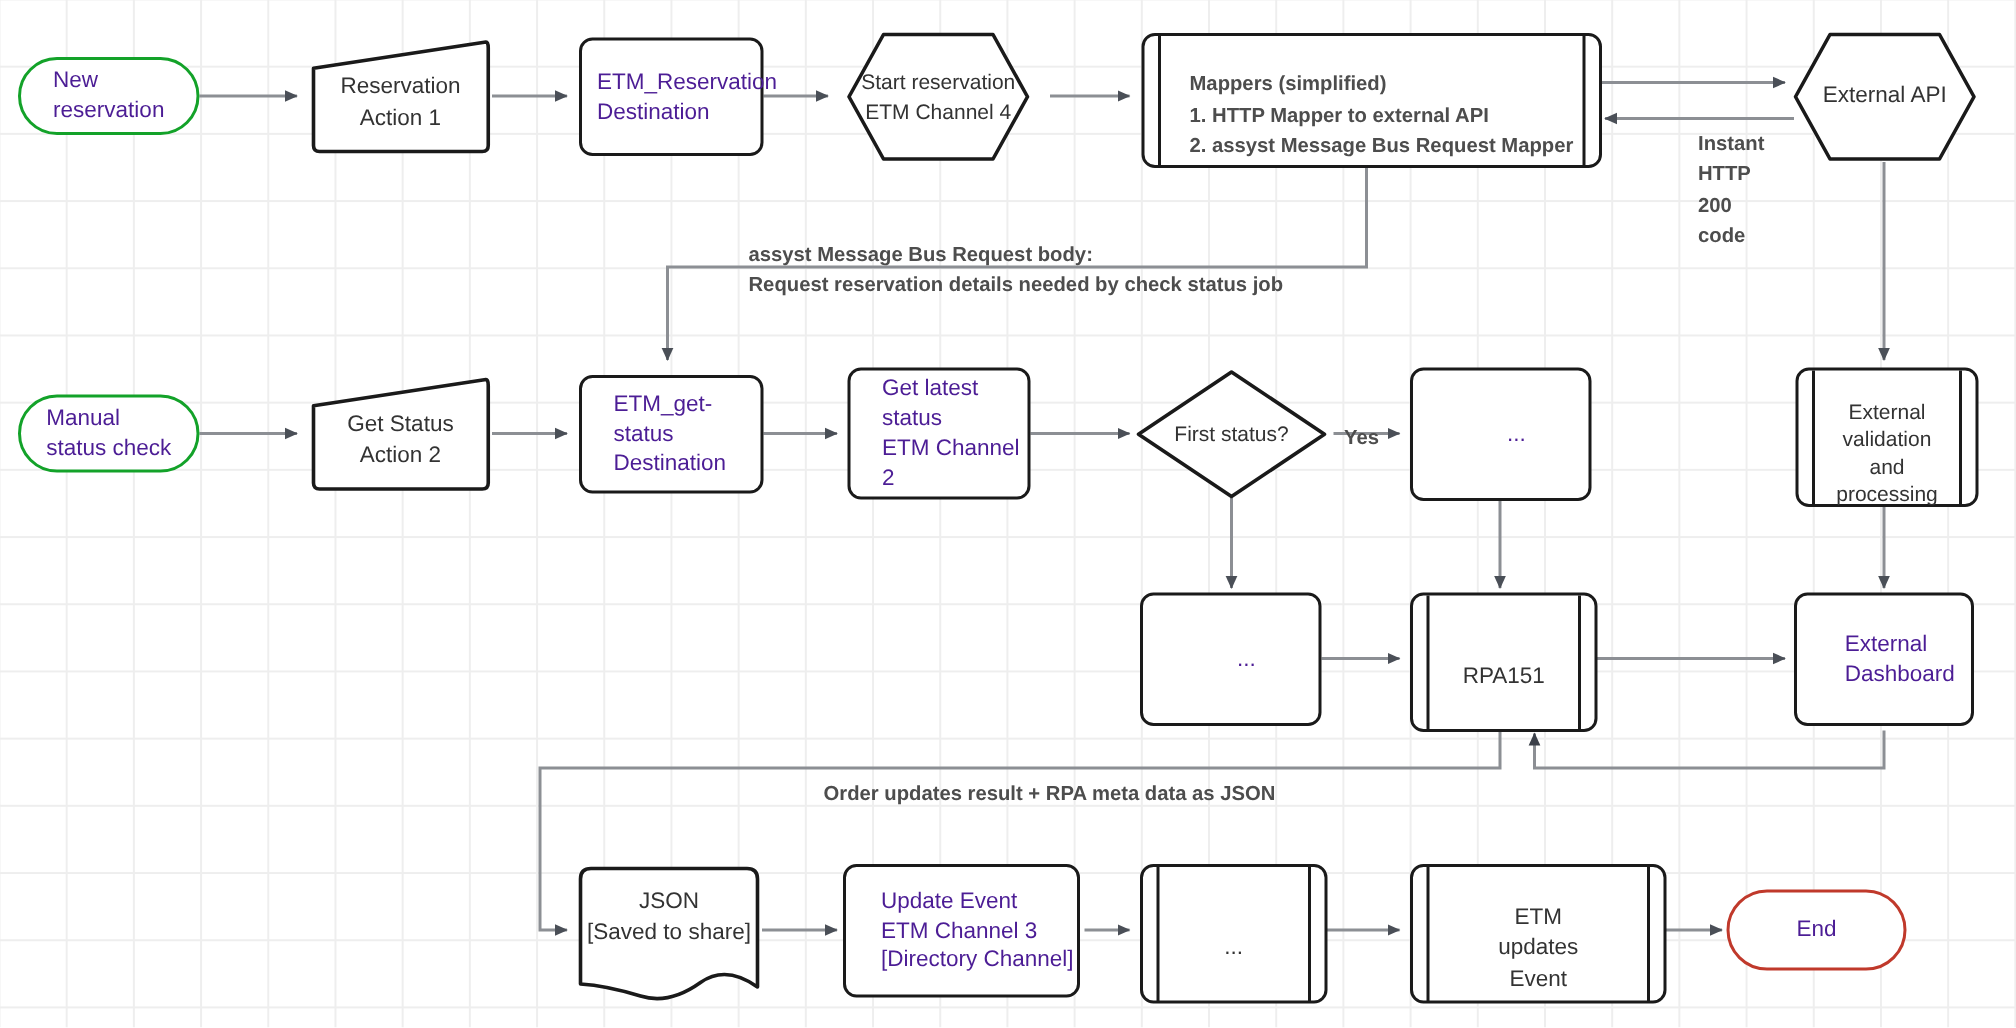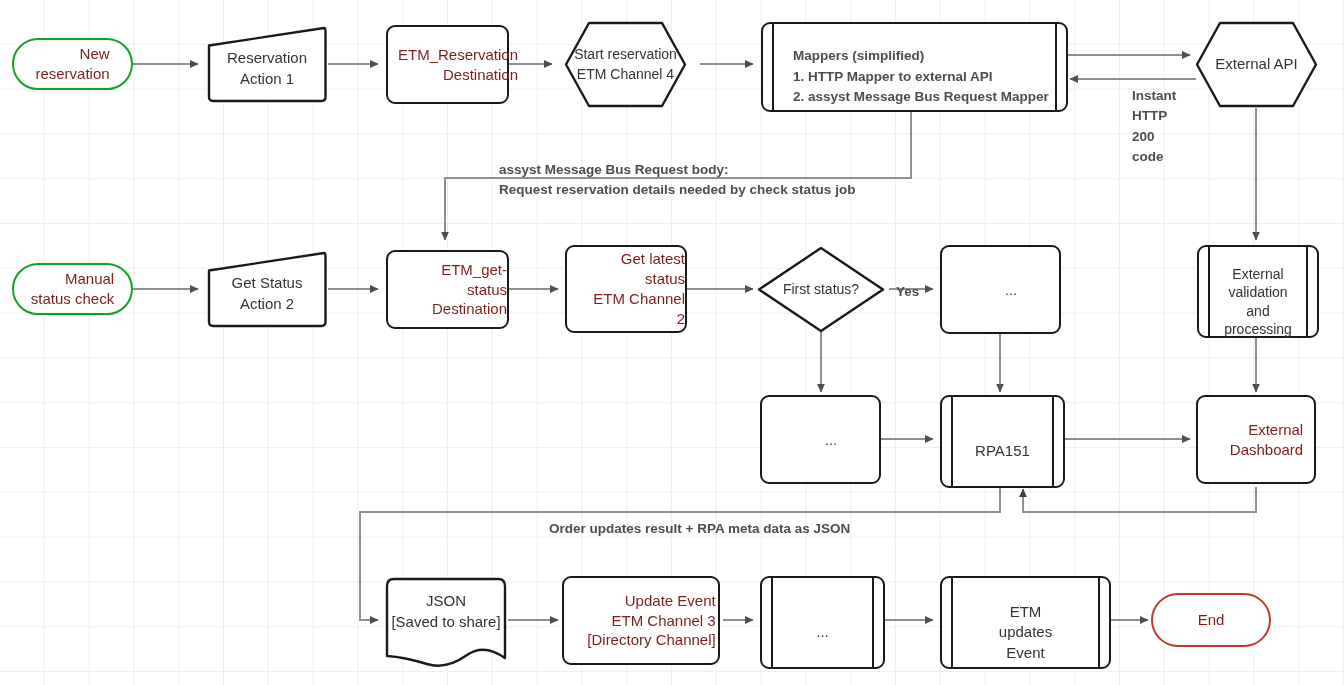--- a/index.html
+++ b/index.html
@@ -26,22 +26,22 @@
     width: 1344px;
     height: 685px;
     pointer-events: none;
   }
   .node {
     position: absolute;
     box-sizing: border-box;
     display: flex;
     align-items: center;
     justify-content: center;
-    text-align: right;
-    color: #7f1d1d;
+    text-align: left;
+    color: #4c1d95;
     font-size: 15px;
     line-height: 1.32;
     background: #ffffff;
   }
   
   .term {
     border-radius: 999px;
     border: 2px solid #13a229;
   }
   .term-end {

